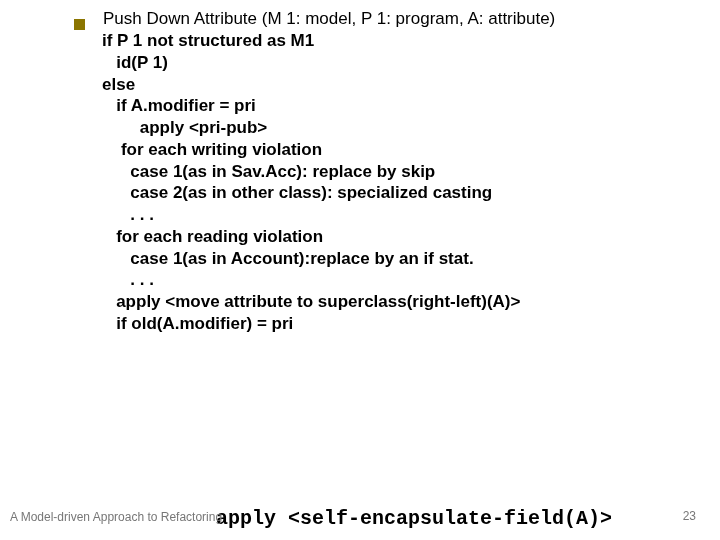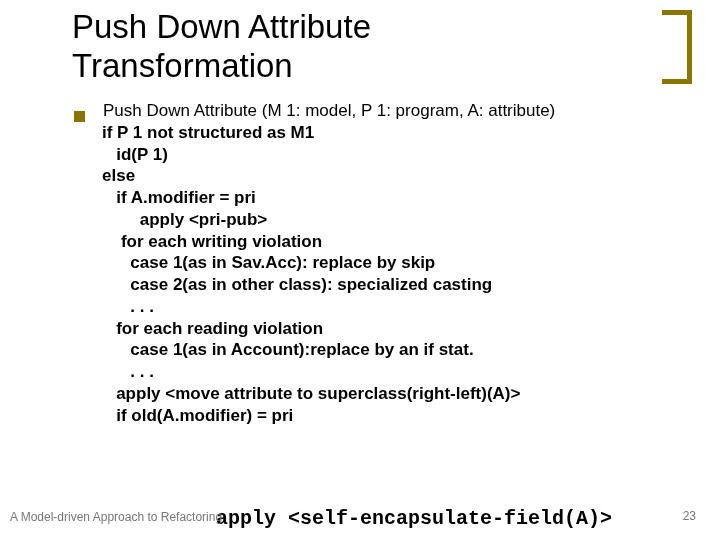--- a/index.html
+++ b/index.html
@@ -18,31 +18,20 @@
   .code { font-family:Liberation Sans, sans-serif; font-weight:bold; font-size:17px; white-space:pre; margin-left:30px; line-height:1.28; }
   .footer { position:absolute; left:0; bottom:16px; width:720px; font-family:Verdana,Geneva,sans-serif; font-size:12px; color:#777; }
   .ftext { position:absolute; left:10px; bottom:0; }
   .fpage { position:absolute; right:24px; bottom:1px; }
   .lastline { position:absolute; left:216px; bottom:10px; font-family:"Courier New",Courier,monospace; font-weight:bold; font-size:20px; color:#000; }
 </style>
 </head>
 <body>
 
 <div class="slide">
-  <div class="title-wrap">
-    <h1>
-      <span>Push Down Attribute</span><br>
-      <span>Transformation</span>
-    </h1>
-    <div class="brk">
-      <div class="t"></div>
-        <div class="v"></div>
-        <div class="b"></div>
-    </div>
-  </div>
 
   <div class="body">
     <div class="row0">
       <div class="bullet"></div>
       <div class="sig">Push Down Attribute (M 1: model, P 1: program, A: attribute)</div>
     </div>
     <div class="code"><span>if P 1 not structured as M1</span>
 <span>   id(P 1)</span>
 <span>else</span>
 <span>   if A.modifier = pri</span>

